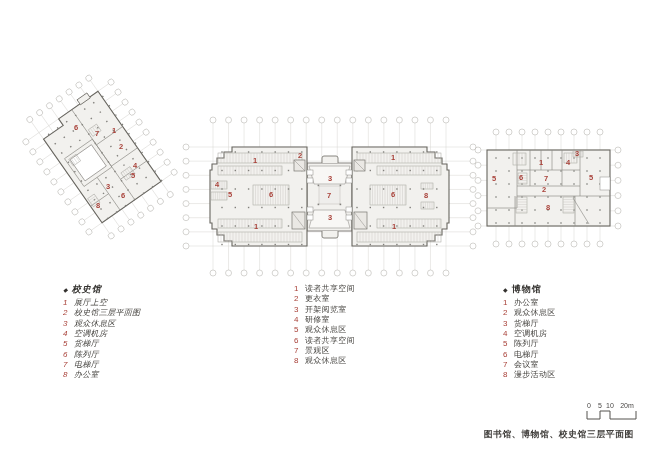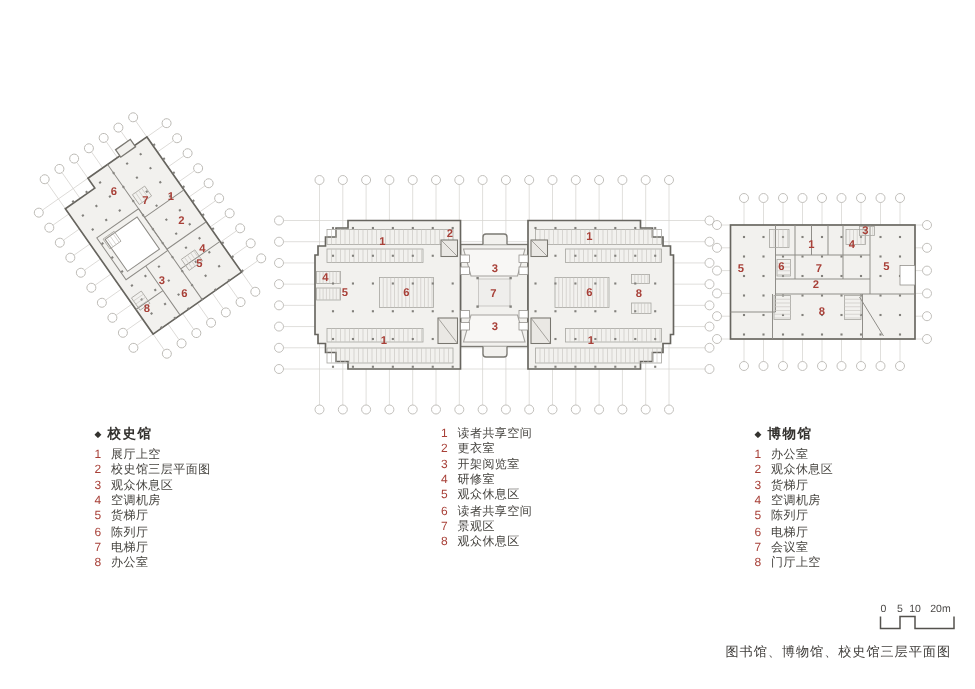--- a/index.html
+++ b/index.html
@@ -24,21 +24,21 @@
   .scaleline{fill:none;stroke:#54524e;stroke-width:1;}
   .scaletext{font:7px "Liberation Sans",sans-serif;fill:#4a4846;text-anchor:middle;}
   
   .legend{position:absolute;width:200px;}
   .legend-header{display:flex;align-items:center;gap:4px;height:11px;margin-bottom:3px;}
   .legend-bullet{font-size:6px;color:#34322f;line-height:1;}
   .legend-title{font-size:9px;font-weight:bold;color:#34322f;letter-spacing:1px;}
   .legend-row{display:flex;line-height:10.35px;}
   .legend-num{width:11px;font-size:8px;color:#a84038;flex:0 0 11px;}
   .legend-label{font-size:8px;color:#45433f;letter-spacing:.3px;}
-  .fig-title{position:absolute;right:16px;top:429px;font-size:8.8px;font-weight:normal;
+  .fig-title{position:absolute;right:16px;top:429px;font-size:8.8px;font-weight:bold;
              color:#403e3b;letter-spacing:.6px;}
 </style>
 </head>
 <body>
 
 <div class="page">
 
 <svg width="650" height="459" viewBox="0 0 650 459">
 
   <g transform="translate(100,157) rotate(-35)">
@@ -889,21 +889,21 @@
 
   <g>
     <polyline class="scaleline" points="587,411 587,419 600,419 600,411 610,411 610,419 636,419 636,411"></polyline>
     <text class="scaletext" x="589" y="408">0</text>
     <text class="scaletext" x="600" y="408">5</text>
     <text class="scaletext" x="610" y="408">10</text>
     <text class="scaletext" x="627" y="408">20m</text>
   </g>
 </svg>
 
-  <div class="legend" style="left:63px;top:284px;">
+  <div class="legend" style="left:63px;top:284px;font-style:italic;">
     <div class="legend-header">
       <span class="legend-bullet">◆</span>
       <span class="legend-title">校史馆</span>
     </div>
     <div class="legend-row">
         <span class="legend-num">1</span>
         <span class="legend-label">展厅上空</span>
       </div>
     <div class="legend-row">
         <span class="legend-num">2</span>
@@ -998,18 +998,18 @@
     <div class="legend-row">
         <span class="legend-num">6</span>
         <span class="legend-label">电梯厅</span>
       </div>
     <div class="legend-row">
         <span class="legend-num">7</span>
         <span class="legend-label">会议室</span>
       </div>
     <div class="legend-row">
         <span class="legend-num">8</span>
-        <span class="legend-label">门厅上空</span>
+        <span class="legend-label">漫步活动区</span>
       </div>
   </div>
 
   <div class="fig-title">图书馆、博物馆、校史馆三层平面图</div>
 </div>
 
 </body></html>

